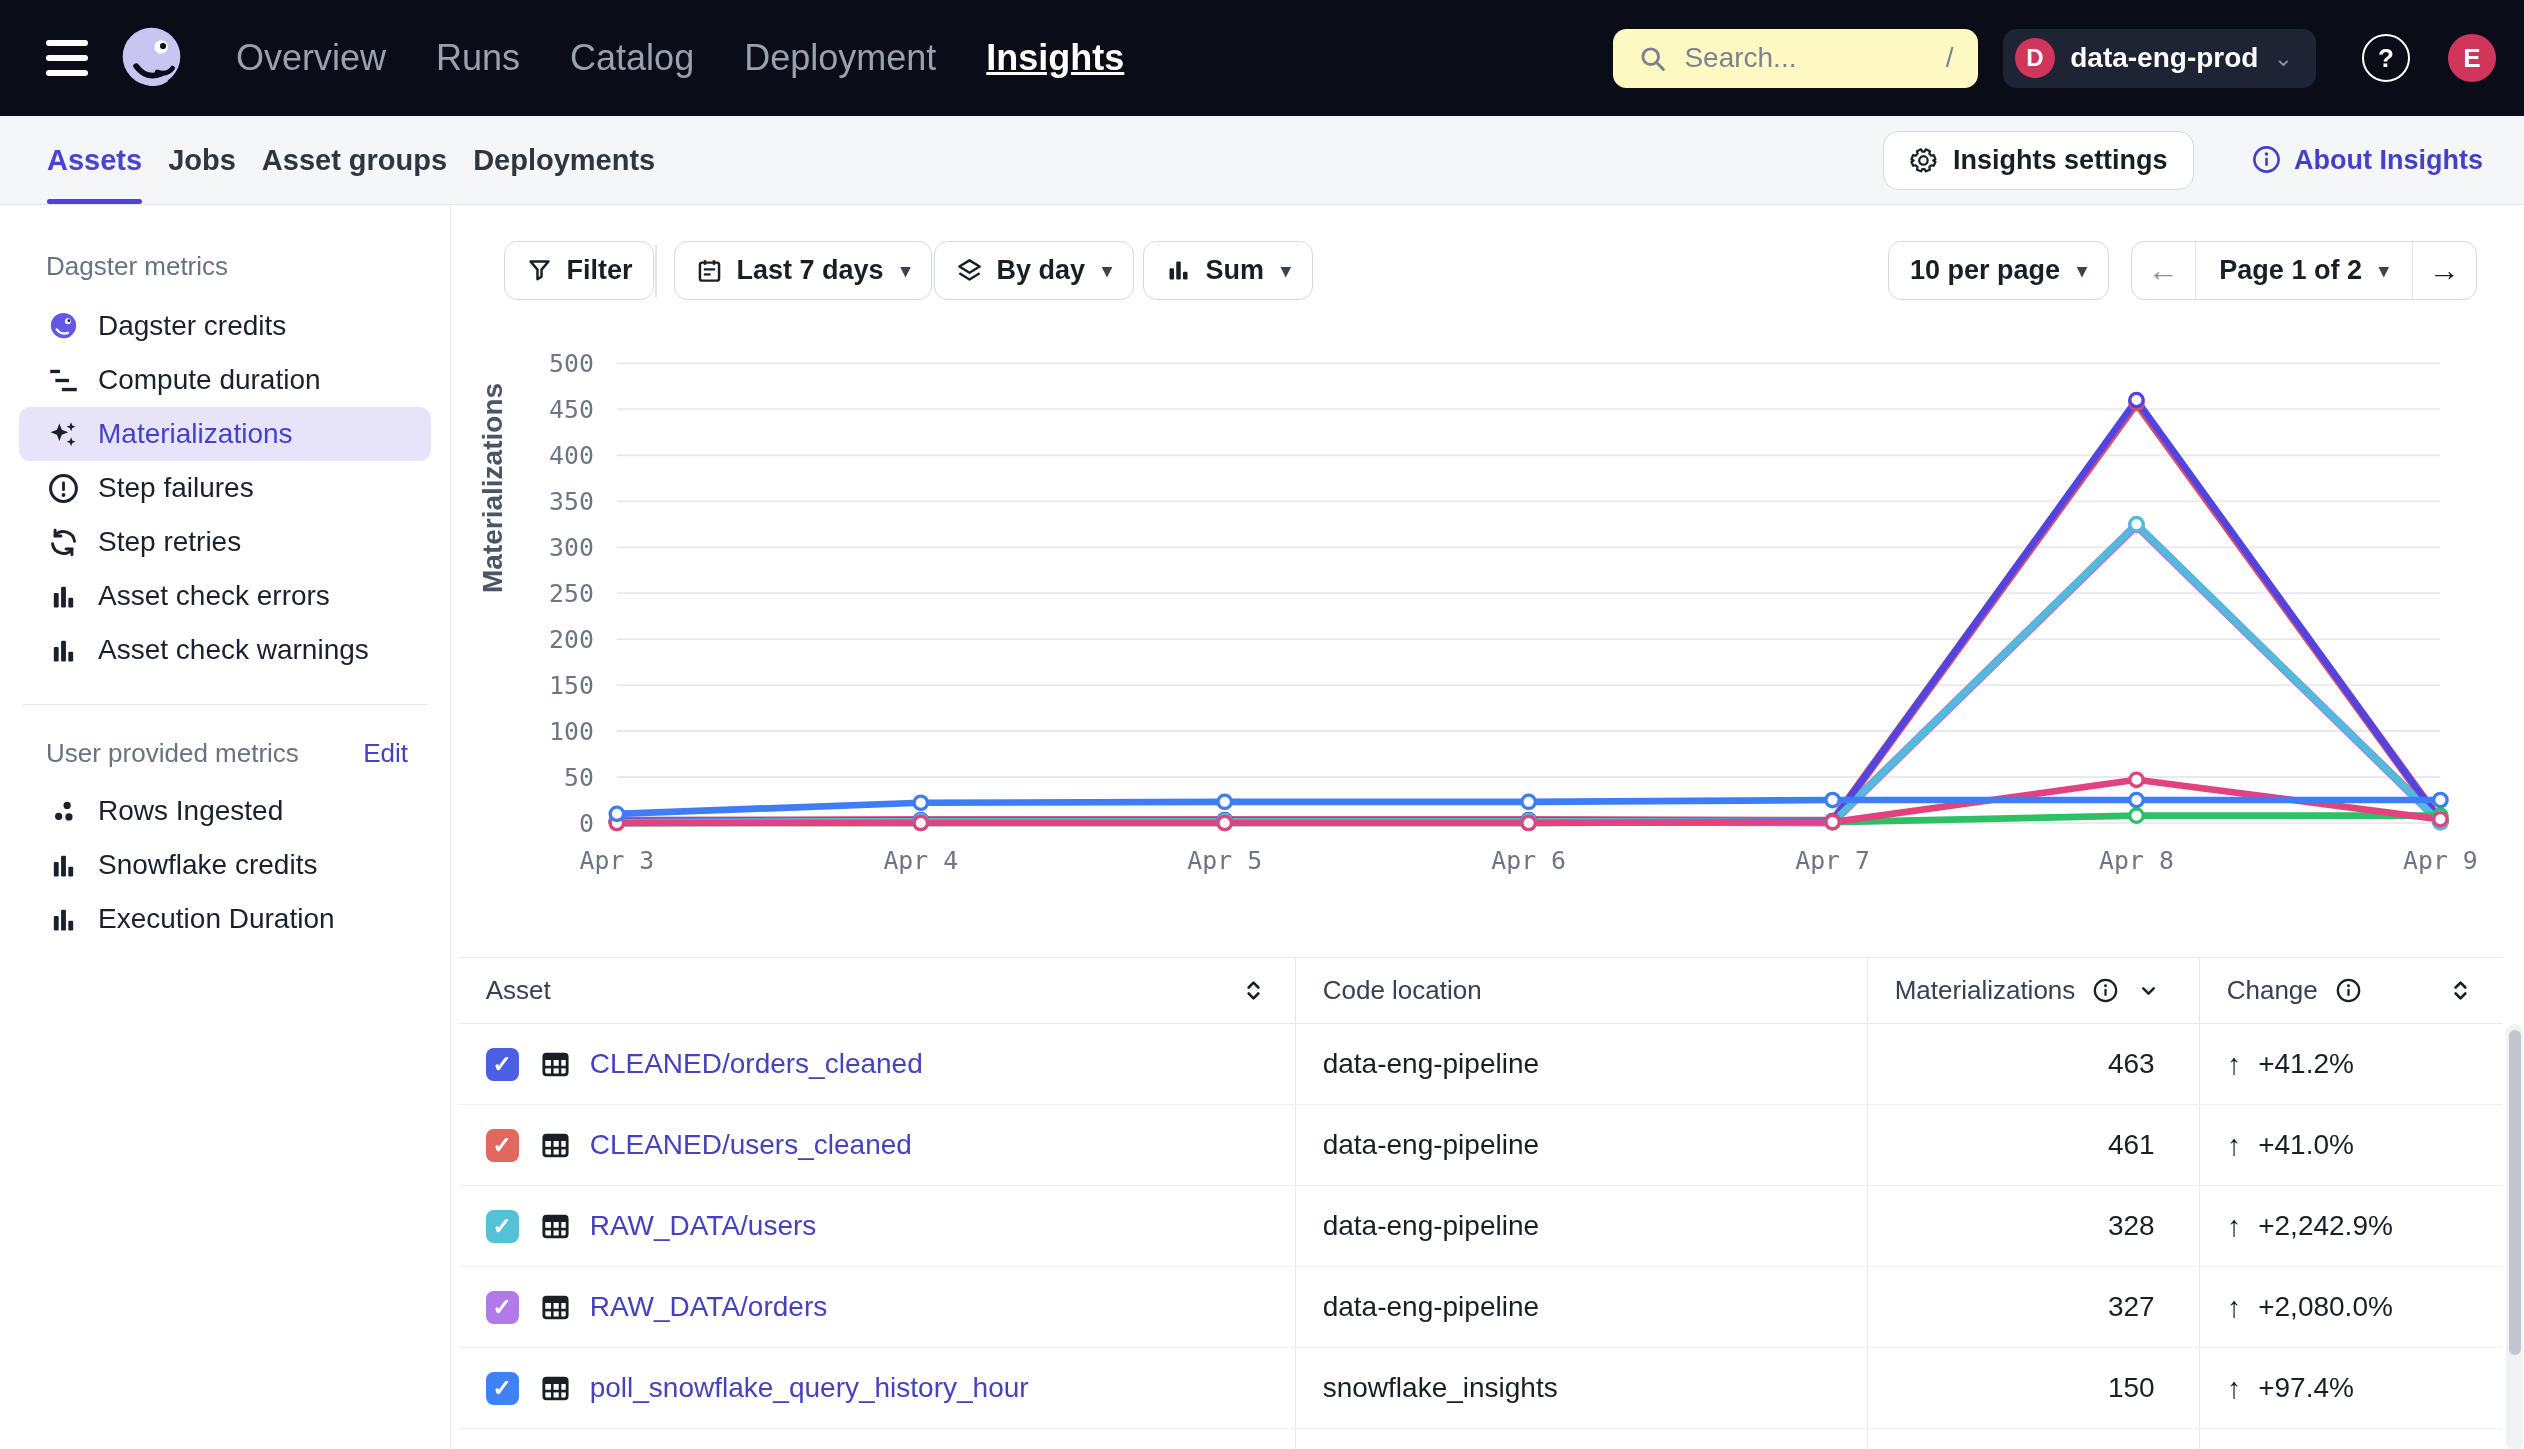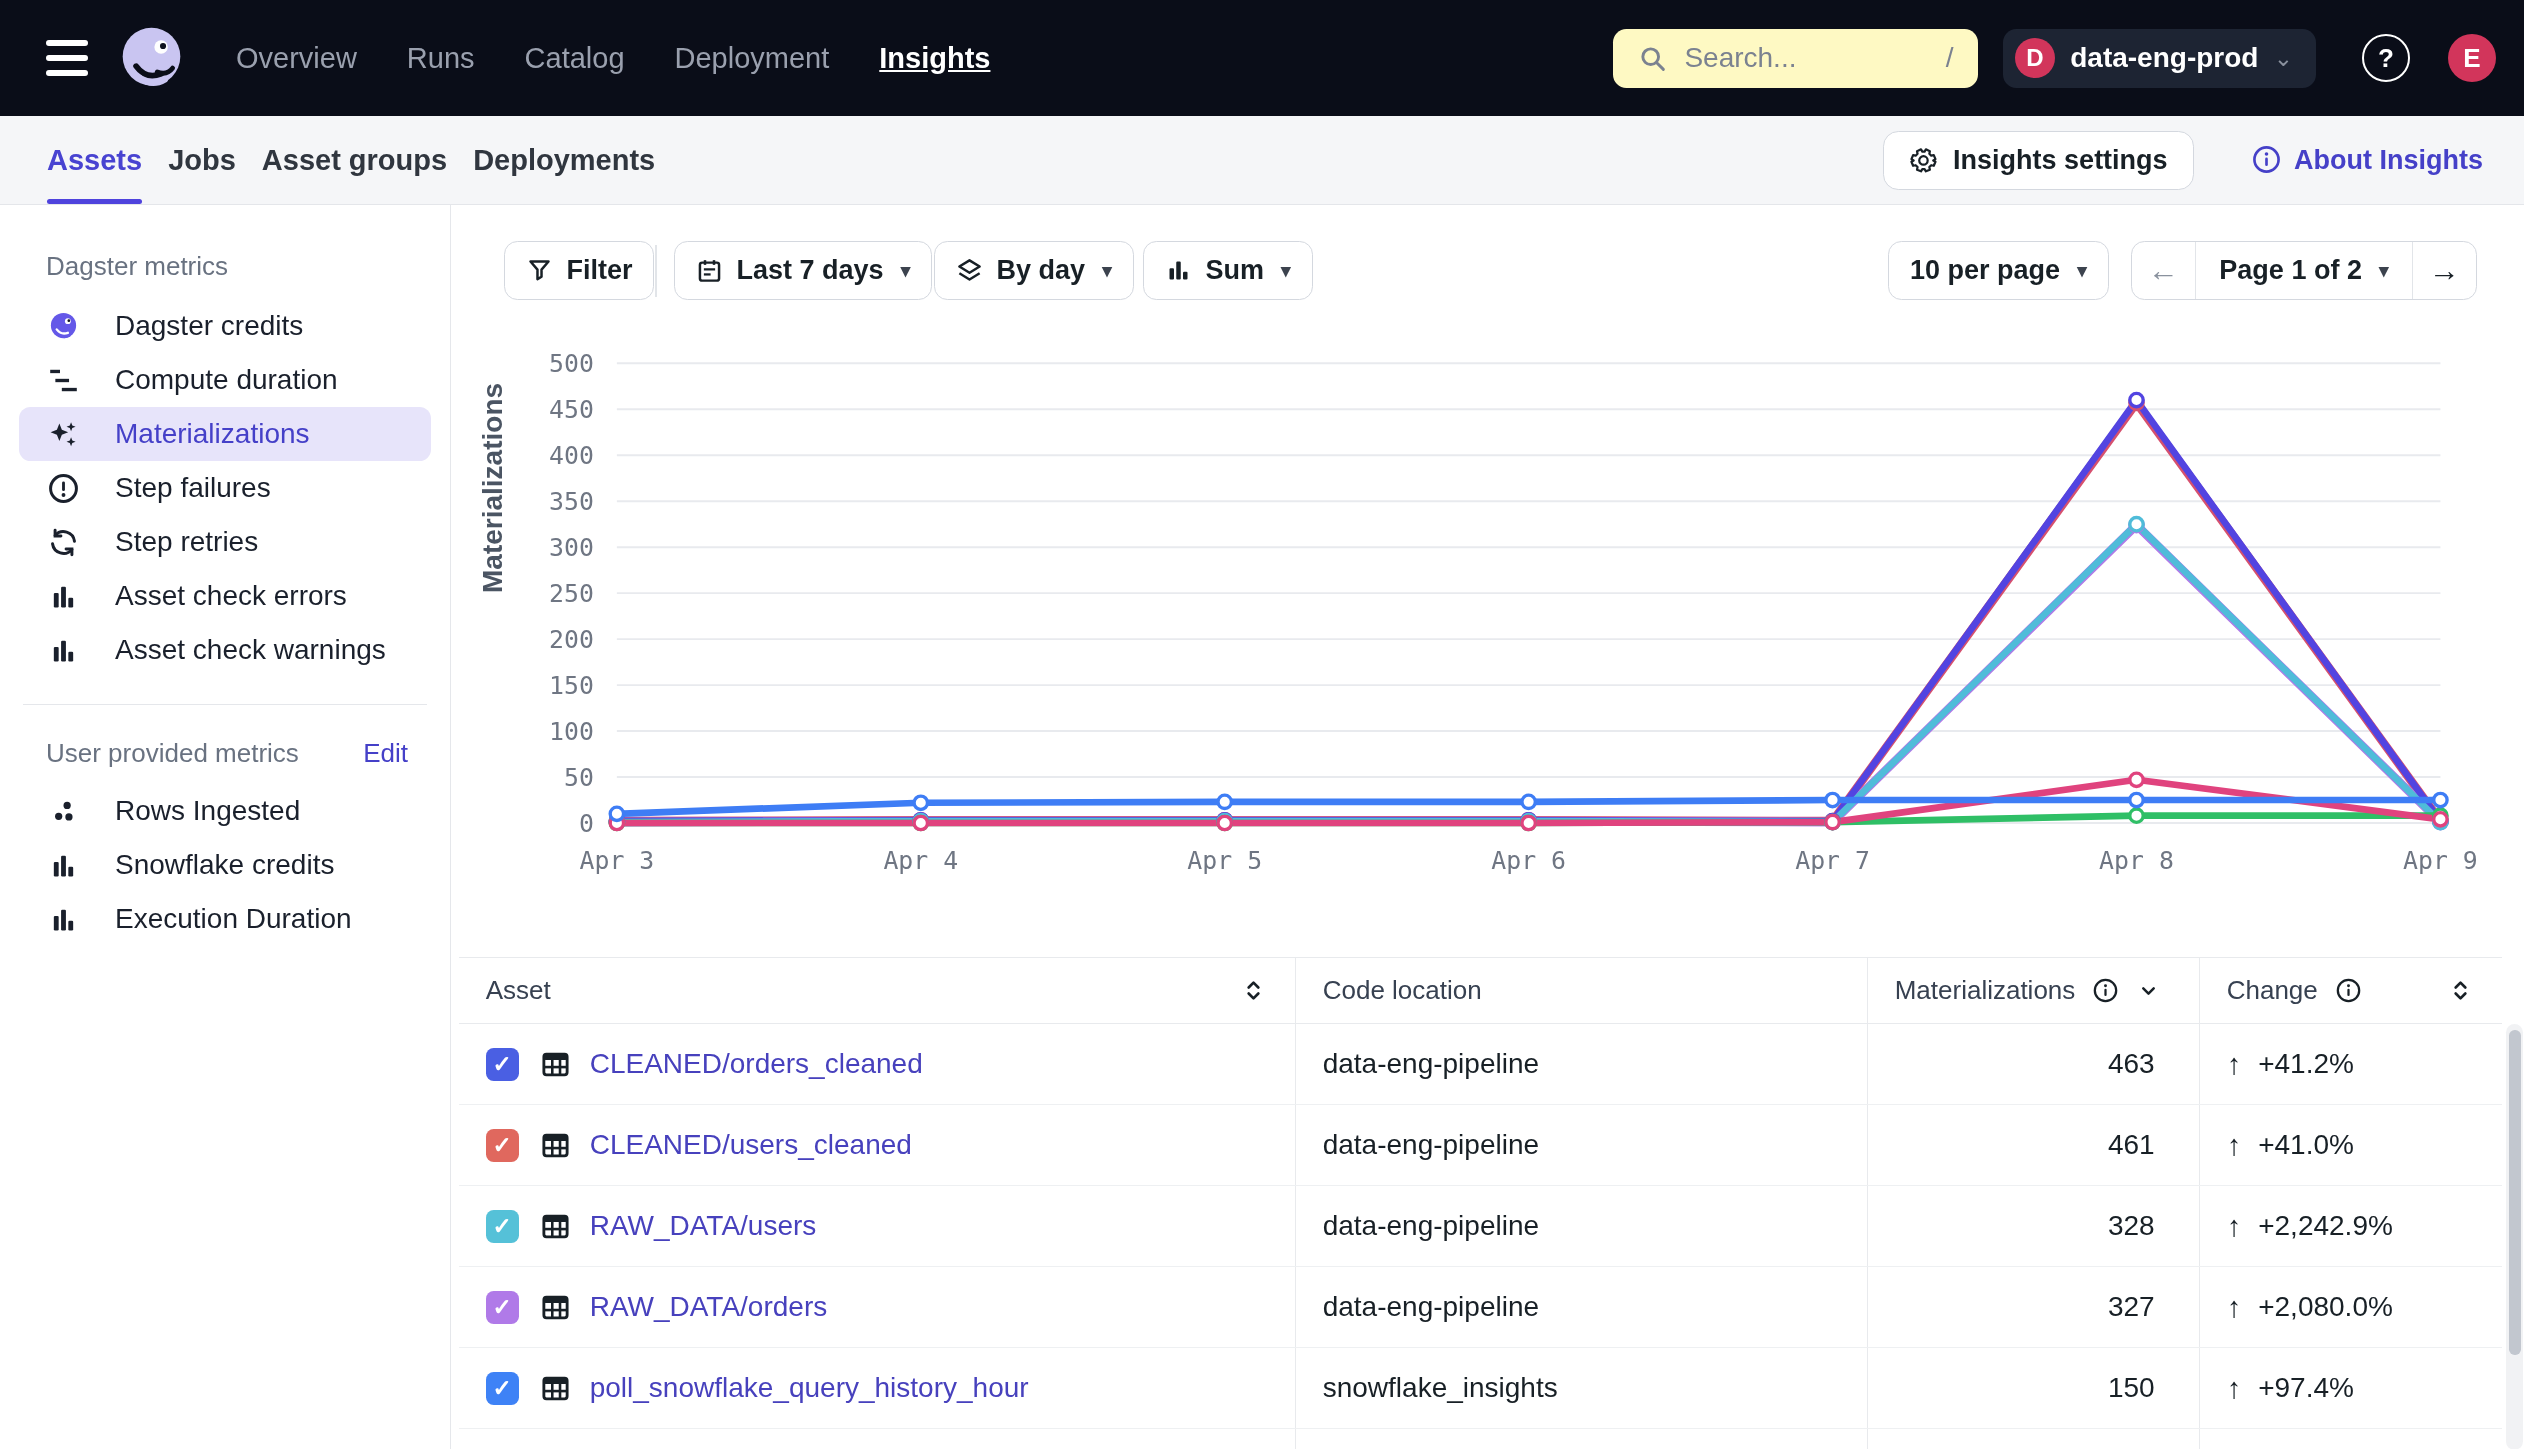--- a/index.html
+++ b/index.html
@@ -6,21 +6,21 @@
   .app{position:relative;width:2525px;height:1450px;overflow:hidden;
        font-family:"Liberation Sans",sans-serif;color:#182026;background:#fff;}
 
   
   .topbar{position:absolute;left:0;top:0;width:2525px;height:116px;background:#0a0d18;
           display:flex;align-items:center;}
   .hamburger{margin-left:46px;width:42px;display:flex;flex-direction:column;gap:9.6px;cursor:pointer;}
   .hamburger span{display:block;height:5.7px;border-radius:2.9px;background:#fff;}
   .logo{margin-left:27px;width:73px;height:73px;flex:0 0 auto;}
   .topnav{display:flex;align-items:center;margin-left:48px;gap:50px;}
-  .topnav .nav-item{font-size:29px;color:#9aa0ae;cursor:pointer;white-space:nowrap;}
+  .topnav .nav-item{font-size:36px;color:#9aa0ae;cursor:pointer;white-space:nowrap;}
   .topnav .nav-item.active{color:#ffffff;font-weight:700;text-decoration:underline;}
   .top-spacer{flex:1;}
   .search-pill{width:365px;height:59px;background:#fef9c3;border-radius:13.4px;display:flex;
                align-items:center;padding:0 25px;box-sizing:border-box;color:#7b8290;font-size:28px;cursor:text;}
   .search-pill .ph{margin-left:17px;flex:1;}
   .env-pill{margin-left:25px;height:59px;background:#1d2433;border-radius:13.4px;display:flex;
             align-items:center;padding:0 23px 0 11.5px;gap:15.3px;cursor:pointer;}
   .badge-circle{width:40px;height:40px;border-radius:50%;display:flex;align-items:center;
                 justify-content:center;color:#fff;font-weight:700;font-size:24px;}
   .env-name{color:#fff;font-size:28px;font-weight:700;}
@@ -38,21 +38,21 @@
   .tab.active{color:#4843d1;}
   .tab.active:after{content:"";position:absolute;left:0;right:0;bottom:0;height:4.8px;background:#4f43dd;border-radius:2.9px;}
   .subnav-right{margin-left:auto;display:flex;align-items:center;margin-right:42px;gap:58px;}
   .btn-settings{display:flex;align-items:center;gap:15.3px;background:#fff;border:1.9px solid #d4d8df;
                 border-radius:15.3px;height:59px;padding:0 25px;font-size:27px;font-weight:600;color:#182026;cursor:pointer;}
   .link-about{display:flex;align-items:flex-start;gap:13.4px;color:#4540c8;font-size:27px;font-weight:600;cursor:pointer;}
 
   
   .sidebar{position:absolute;left:0;top:205px;width:451px;bottom:0;border-right:1px solid #e5e7eb;box-sizing:border-box;}
   .section-label{margin:46px 0 17px 46px;font-size:26px;color:#697281;}
-  .side-item{display:flex;align-items:center;height:54px;margin:0 19px;padding:0 0 0 27px;gap:35px;
+  .side-item{display:flex;align-items:center;height:54px;margin:0 19px;padding:0 0 0 27px;gap:18px;
              font-size:28px;color:#1a202c;border-radius:11.5px;cursor:pointer;white-space:nowrap;}
   .side-item .ic{width:34px;height:34px;flex:0 0 auto;display:flex;align-items:center;justify-content:center;}
   .side-item.active{background:#e7e4fa;color:#4540c8;font-weight:500;}
   .side-divider{height:1px;background:#e5e7eb;margin:27px 23px 0 23px;}
   .user-metrics-head{display:flex;align-items:center;margin:33px 42px 15.3px 46px;}
   .user-metrics-head .lbl{font-size:26px;color:#697281;flex:1;}
   .edit-link{font-size:26px;color:#4540c8;cursor:pointer;}
 
   
   .content{position:absolute;left:452px;top:205px;right:0;bottom:0;}

